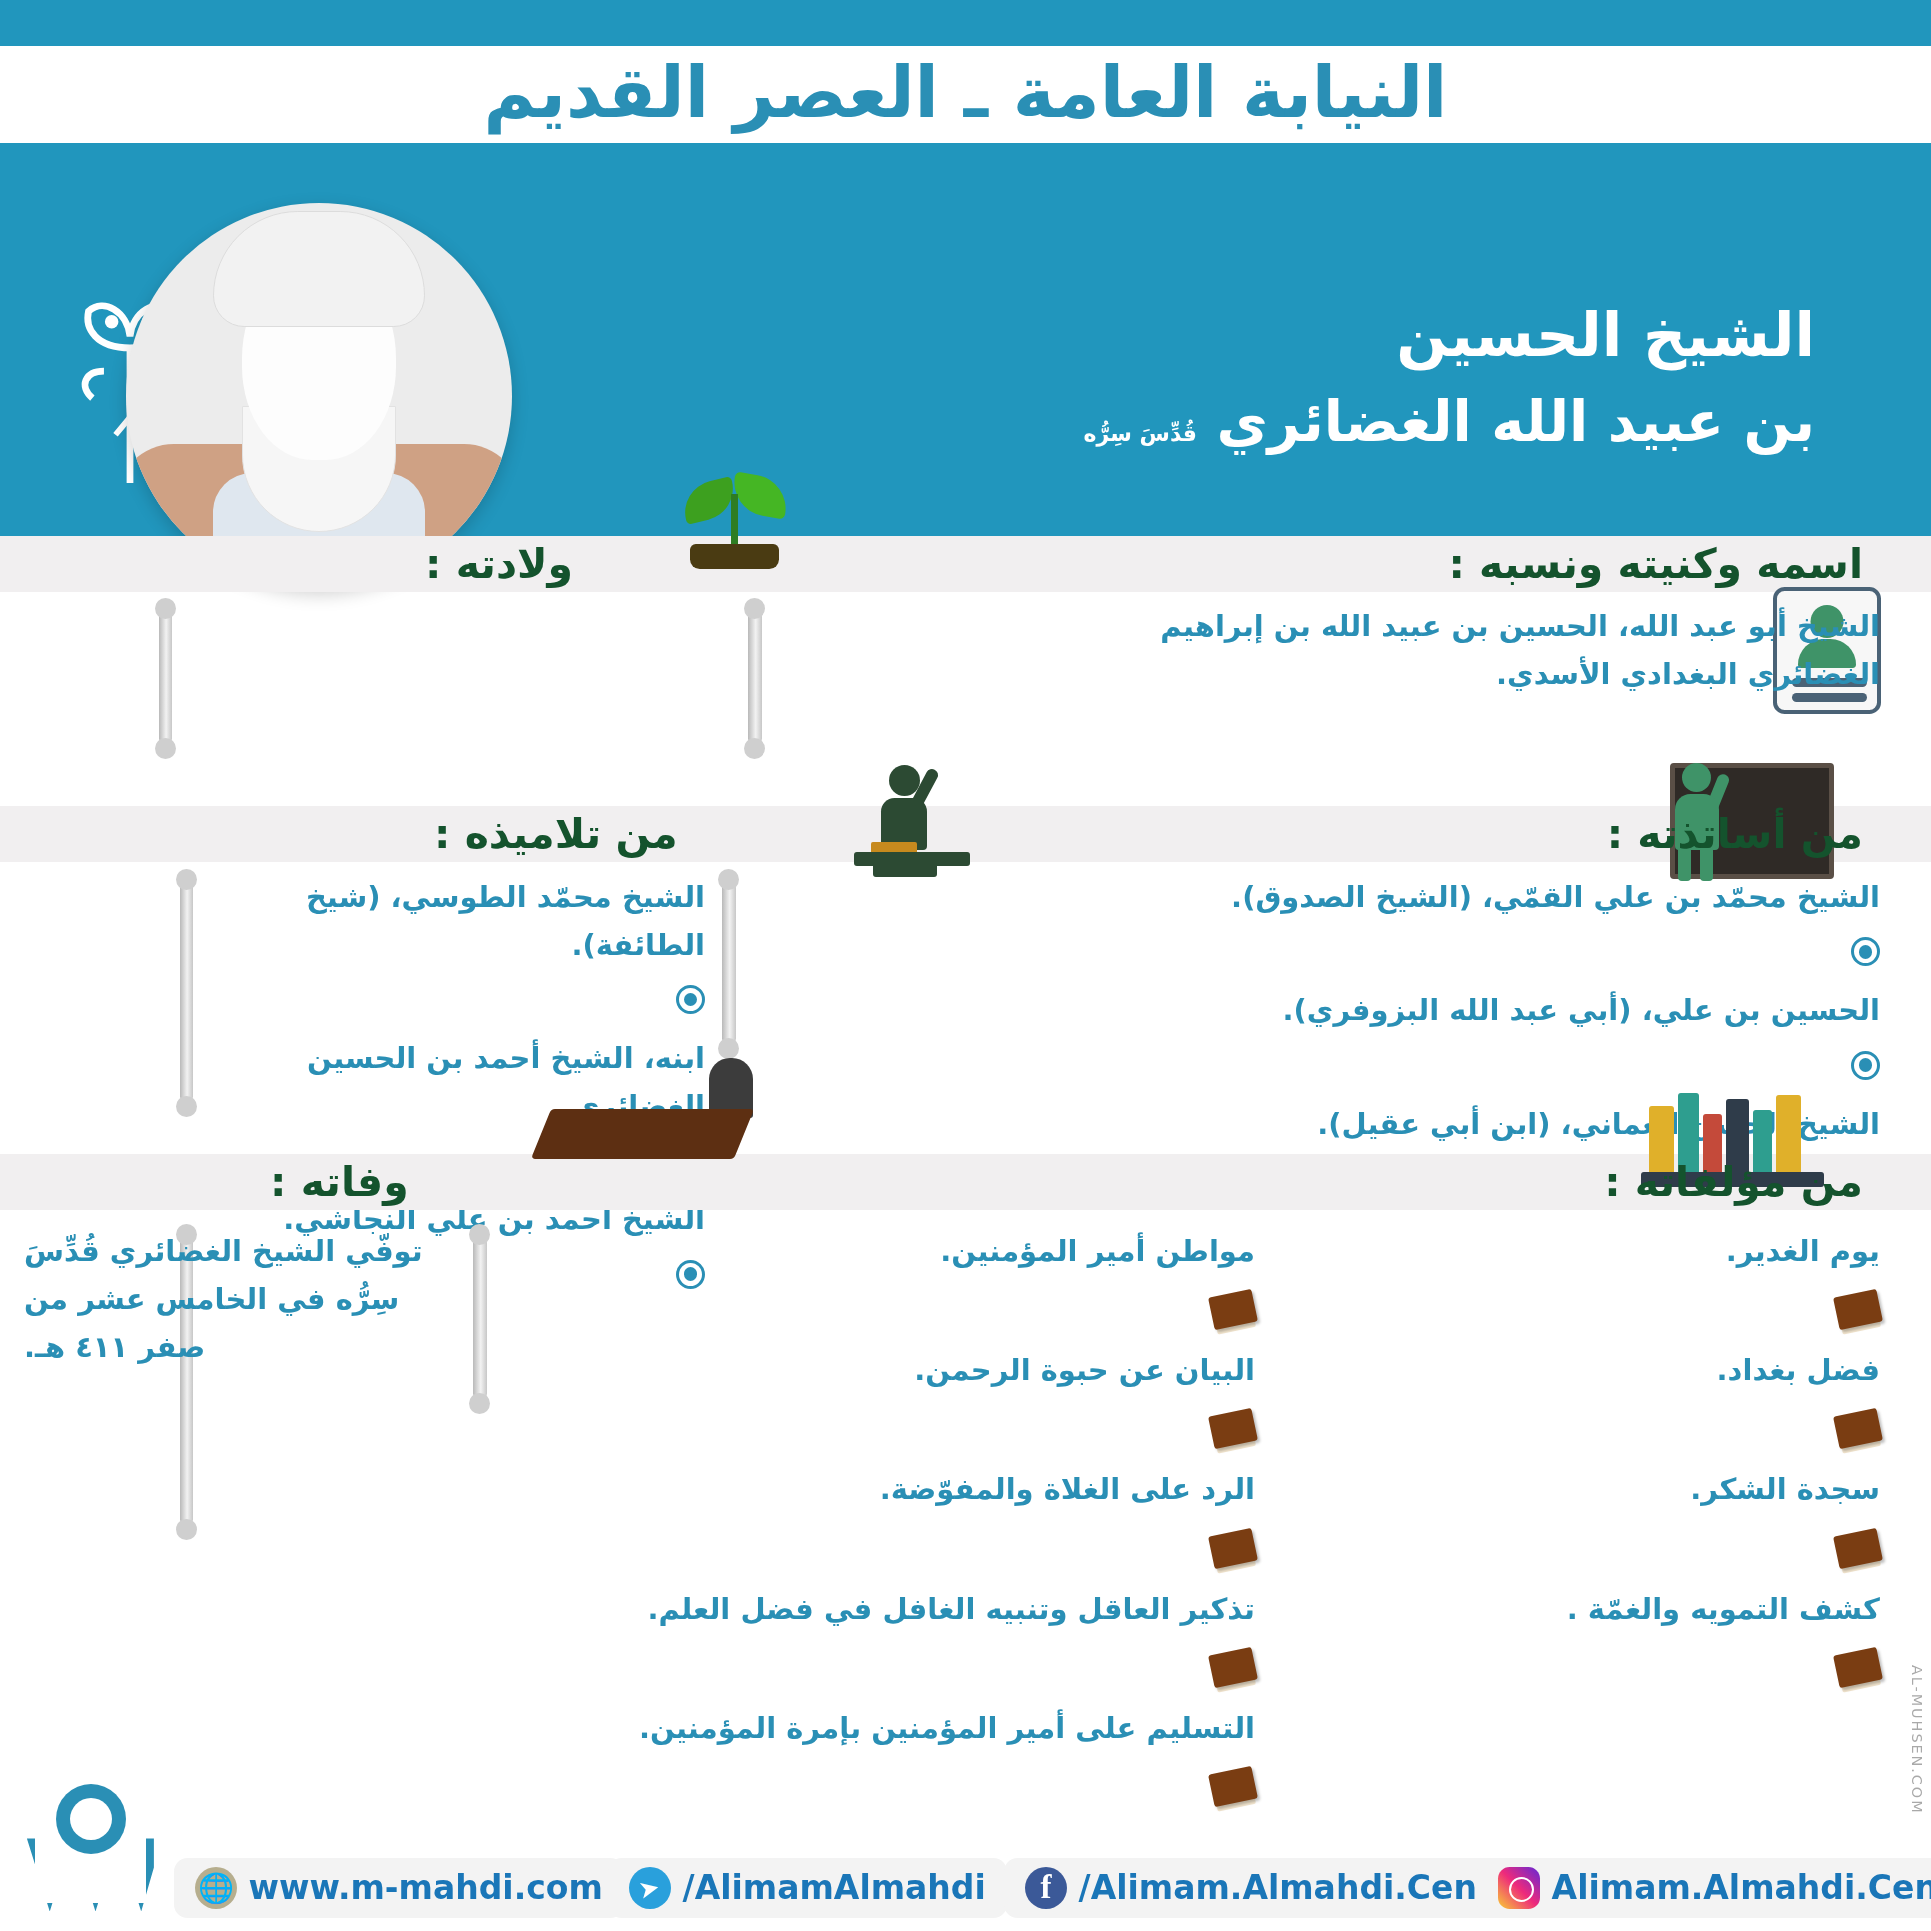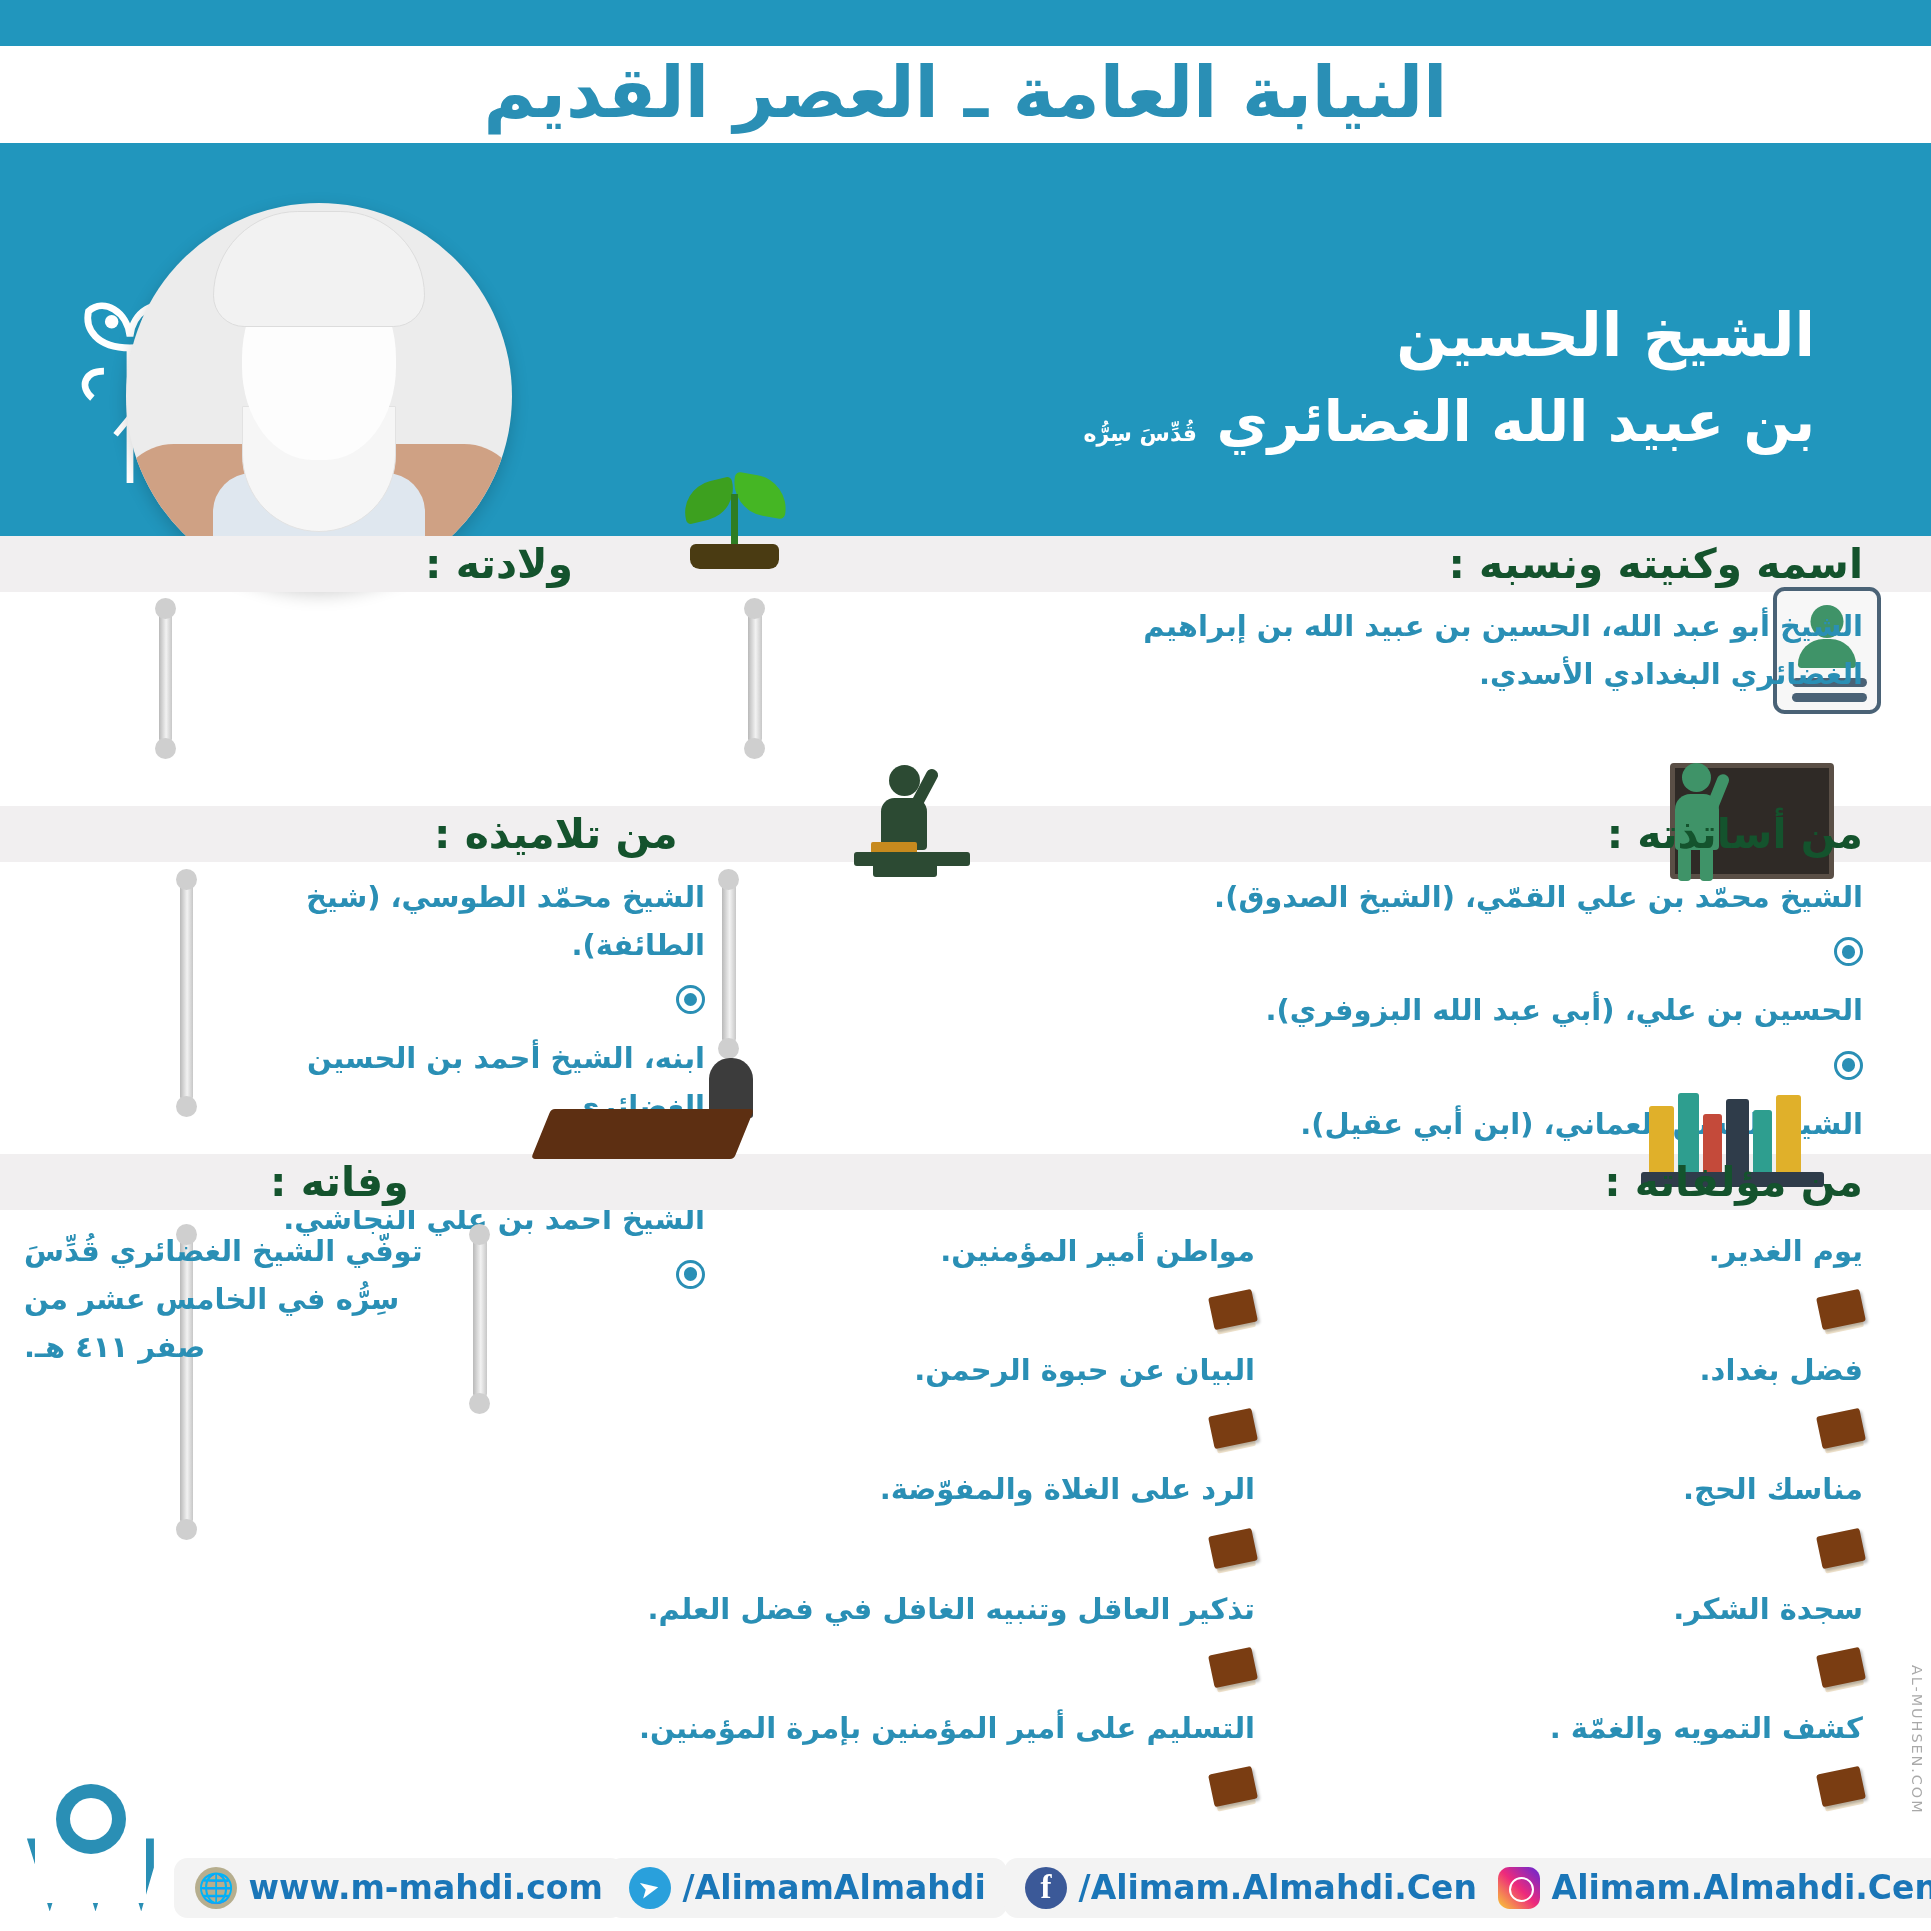--- a/index.html
+++ b/index.html
@@ -82,21 +82,21 @@
     position:absolute; height:56px; display:flex; align-items:center;
     color:#14532d; font-size:41px; font-weight:bold; white-space:nowrap;
   }
   .bar-label.right { right:68px; }
 
   
   .block {
     position:absolute; color:#2a8fb5; font-weight:bold;
     font-size:29px; line-height:1.65;
   }
-  .block.col-right { right:68px; width:792px; text-align:right; }
+  .block.col-right { right:51px; width:792px; text-align:right; }
   .block.col-left  { left:29px;  width:801px; text-align:right; }
 
   
   .pin {
     position:absolute; width:13.5px;
     background:linear-gradient(to left,#c7c7c7,#f2f2f2 45%,#b9b9b9);
     border-radius:6.8px;
   }
   .pin::before, .pin::after {
     content:""; position:absolute; left:-3.9px; width:21px; height:21px;
@@ -388,27 +388,20 @@
         </span>
       </div>
       <div class="row">
         <div class="txt">فضل بغداد.</div>
         <span class="bookicon">
           <span class="inner"></span>
           <span class="cover"></span>
         </span>
       </div>
       <div class="row">
-        <div class="txt">مناسك الحج.</div>
-        <span class="bookicon">
-          <span class="inner"></span>
-          <span class="cover"></span>
-        </span>
-      </div>
-      <div class="row">
         <div class="txt">سجدة الشكر.</div>
         <span class="bookicon">
           <span class="inner"></span>
           <span class="cover"></span>
         </span>
       </div>
       <div class="row">
         <div class="txt">كشف التمويه والغمّة .</div>
         <span class="bookicon">
           <span class="inner"></span>

